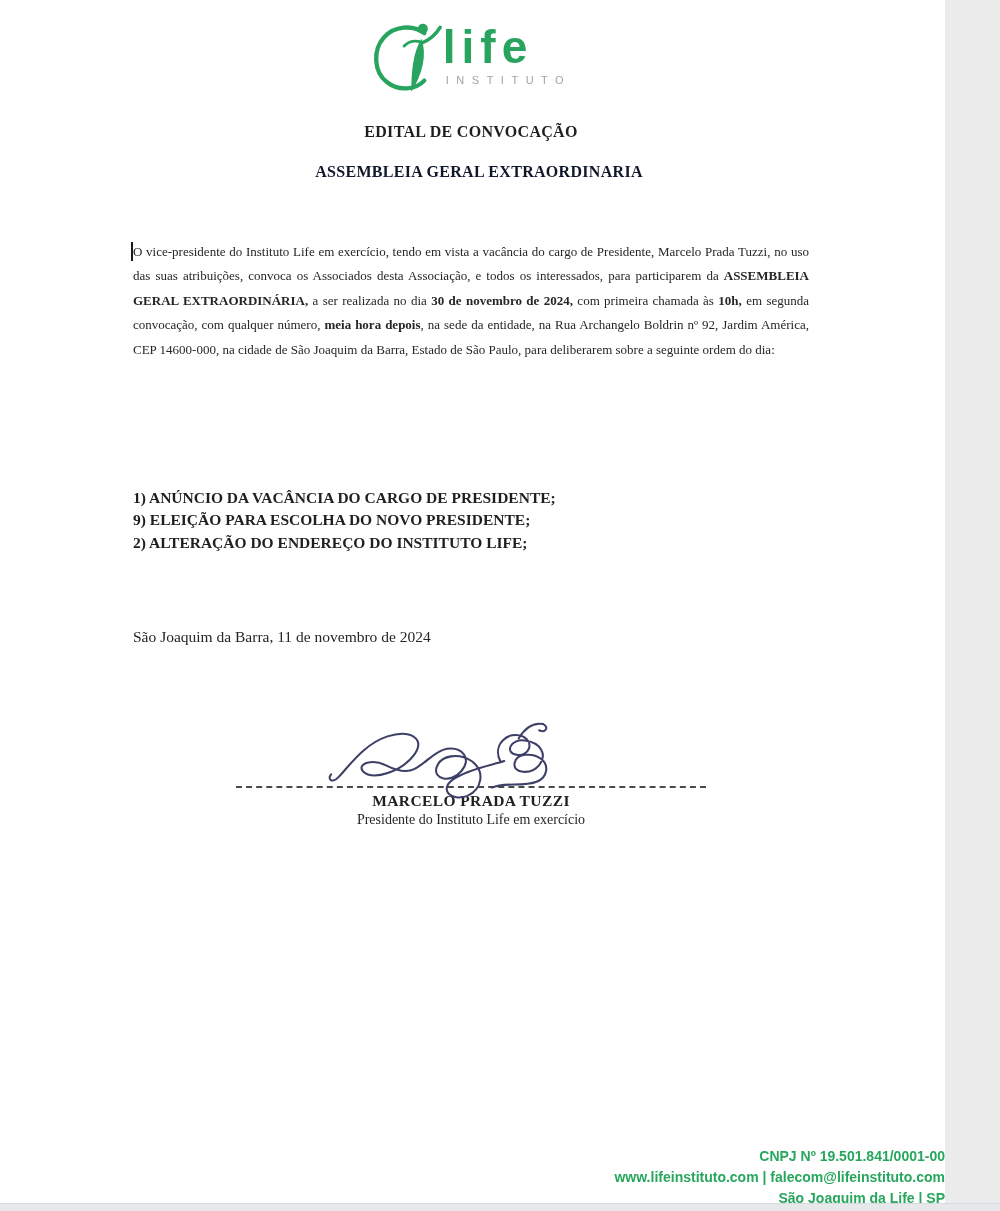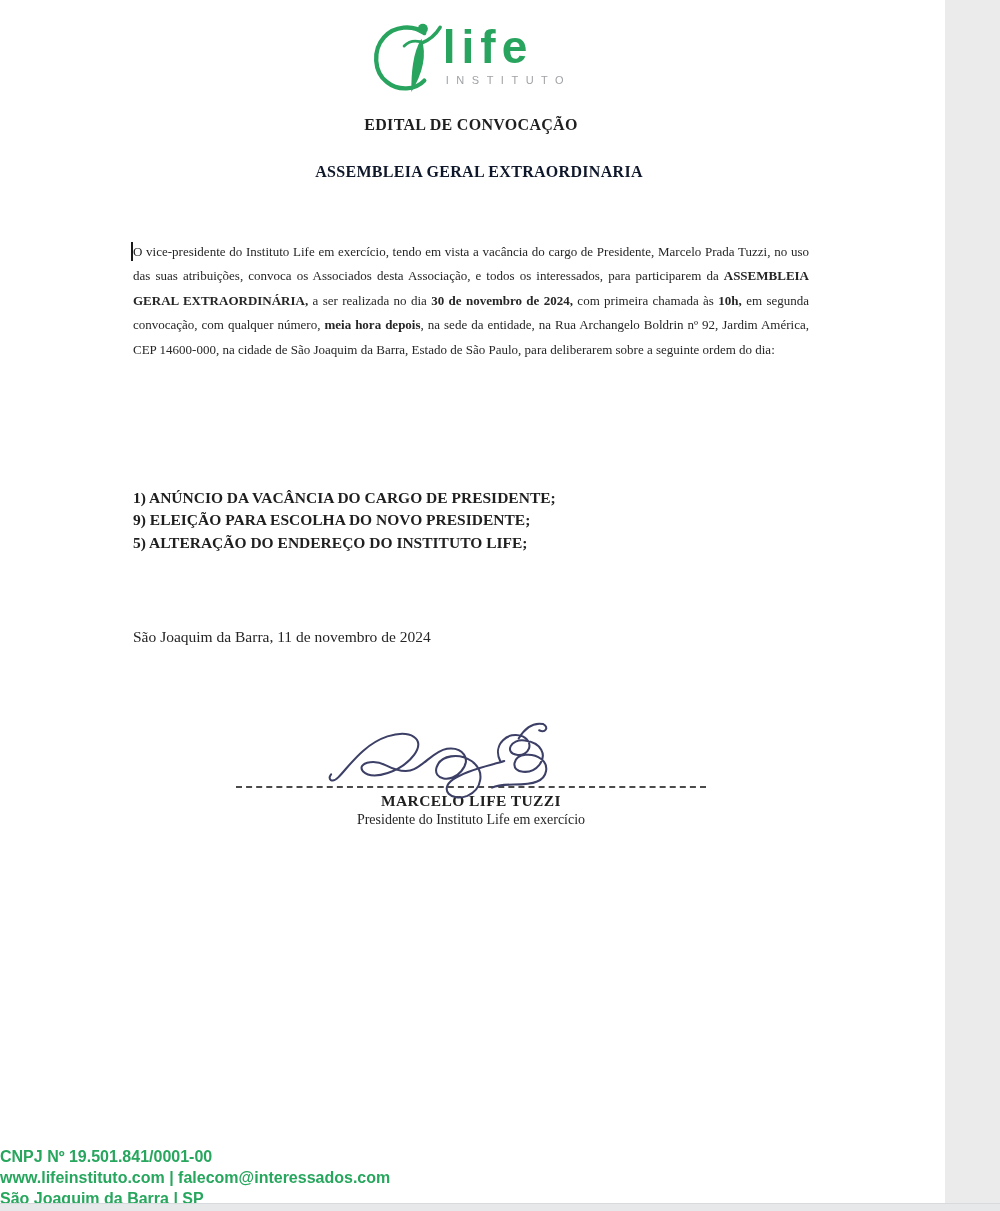--- a/index.html
+++ b/index.html
@@ -35,21 +35,21 @@
     font-size:46px; line-height:44px; font-weight:600;
     letter-spacing:6px; color:#28a45f;
   }
   .logo-sub{
     font-family:"Liberation Sans","DejaVu Sans",sans-serif;
     font-size:11px; font-weight:400; letter-spacing:7.5px;
     color:#a0a2a5; margin-top:5px; padding-left:3px;
   }
   
   .doc-title{
-    position:absolute; left:133px; width:676px; top:116px;
+    position:absolute; left:133px; width:676px; top:123px;
     text-align:center; font-weight:bold; font-size:16px;
     letter-spacing:0.3px; color:#1f1f1f;
   }
   .doc-subtitle{
     position:absolute; left:141px; width:676px; top:163px;
     text-align:center; font-weight:bold; font-size:16px;
     letter-spacing:0.3px; color:#0f172a;
   }
   
   .paragraph{
@@ -85,23 +85,23 @@
     border-bottom:2px dashed #4a4a4a;
   }
   .sig-name{
     margin-top:4px; font-size:15.5px; font-weight:bold;
     letter-spacing:0.4px; color:#1f1f1f;
   }
   .sig-role{margin-top:2px; font-size:14px; color:#262626;}
   
   .footer{
     position:absolute; left:0; top:1146px; width:945px;
-    text-align:left;
+    text-align:right;
     font-family:"Liberation Sans","DejaVu Sans",sans-serif;
-    font-weight:bold; font-size:16px; line-height:21px;
+    font-weight:bold; font-size:14px; line-height:21px;
     color:#27a65d;
   }
 </style>
 </head>
 <body>
 
 <div class="canvas">
 
   <div class="logo">
     <div class="logo-mark">
@@ -127,40 +127,40 @@
   <div class="doc-title">EDITAL DE CONVOCAÇÃO</div>
   <div class="doc-subtitle">ASSEMBLEIA GERAL EXTRAORDINARIA</div>
 
   <div class="cursor"></div>
 
   <div class="paragraph"><span>O vice-presidente do Instituto Life em exercício, tendo em vista a vacância do cargo de Presidente, Marcelo Prada Tuzzi, no uso das suas atribuições, convoca os Associados desta Associação, e todos os interessados, para participarem da </span><span class="b">ASSEMBLEIA GERAL EXTRAORDINÁRIA,</span><span> a ser realizada no dia </span><span class="b">30 de novembro de 2024,</span><span> com primeira chamada às </span><span class="b">10h,</span><span> em segunda convocação, com qualquer número, </span><span class="b">meia hora depois</span><span>, na sede da entidade, na Rua Archangelo Boldrin nº 92, Jardim América, CEP 14600-000, na cidade de São Joaquim da Barra, Estado de São Paulo, para deliberarem sobre a seguinte ordem do dia:</span></div>
 
   <div class="agenda">
     <div>1) ANÚNCIO DA VACÂNCIA DO CARGO DE PRESIDENTE;</div>
     <div>9) ELEIÇÃO PARA ESCOLHA DO NOVO PRESIDENTE;</div>
-    <div>5) ALTERAÇÃO DO ENDEREÇO DO INSTITUTO LIFE;</div>
+    <div>2) ALTERAÇÃO DO ENDEREÇO DO INSTITUTO LIFE;</div>
   </div>
 
   <div class="dateline">São Joaquim da Barra, 11 de novembro de 2024</div>
 
   <div class="sig-block">
     <svg class="sig-scribble" viewBox="0 0 240 80">
       <g fill="none" stroke="#3c3f66" stroke-width="2" stroke-linecap="round">
         <path d="M 3 53 C -1 58 4 62 10 56 C 20 46 34 24 58 16 C 80 9 96 18 84 34 C 72 50 44 60 34 50 C 28 42 44 38 56 44 C 66 49 76 52 84 48 C 96 42 104 30 116 28 C 132 26 140 38 130 50 C 120 62 102 58 106 46 C 110 34 128 32 140 40 C 154 50 150 68 136 74 C 120 80 108 68 122 58 C 136 48 160 44 172 40"></path>
         <path d="M 168 40 C 160 24 176 10 190 16 C 202 22 196 36 184 34 C 172 32 178 18 192 20 C 208 22 214 34 206 44 C 198 54 180 52 182 42 C 184 32 200 32 208 38 C 216 44 214 56 204 60 C 190 66 172 60 160 66"></path>
         <path d="M 186 18 C 192 8 200 2 210 4 C 216 7 212 13 206 10"></path>
       </g>
     </svg>
     <div class="sig-line"></div>
-    <div class="sig-name">MARCELO LIFE TUZZI</div>
+    <div class="sig-name">MARCELO PRADA TUZZI</div>
     <div class="sig-role">Presidente do Instituto Life em exercício</div>
   </div>
 
   <div class="footer">
     <div>CNPJ Nº 19.501.841/0001-00</div>
-    <div>www.lifeinstituto.com | falecom@interessados.com</div>
-    <div>São Joaquim da Barra | SP</div>
+    <div>www.lifeinstituto.com | falecom@lifeinstituto.com</div>
+    <div>São Joaquim da Life | SP</div>
   </div>
 
   <div class="right-strip"></div>
   <div class="bottom-strip"></div>
 
 </div>
 
 </body></html>

